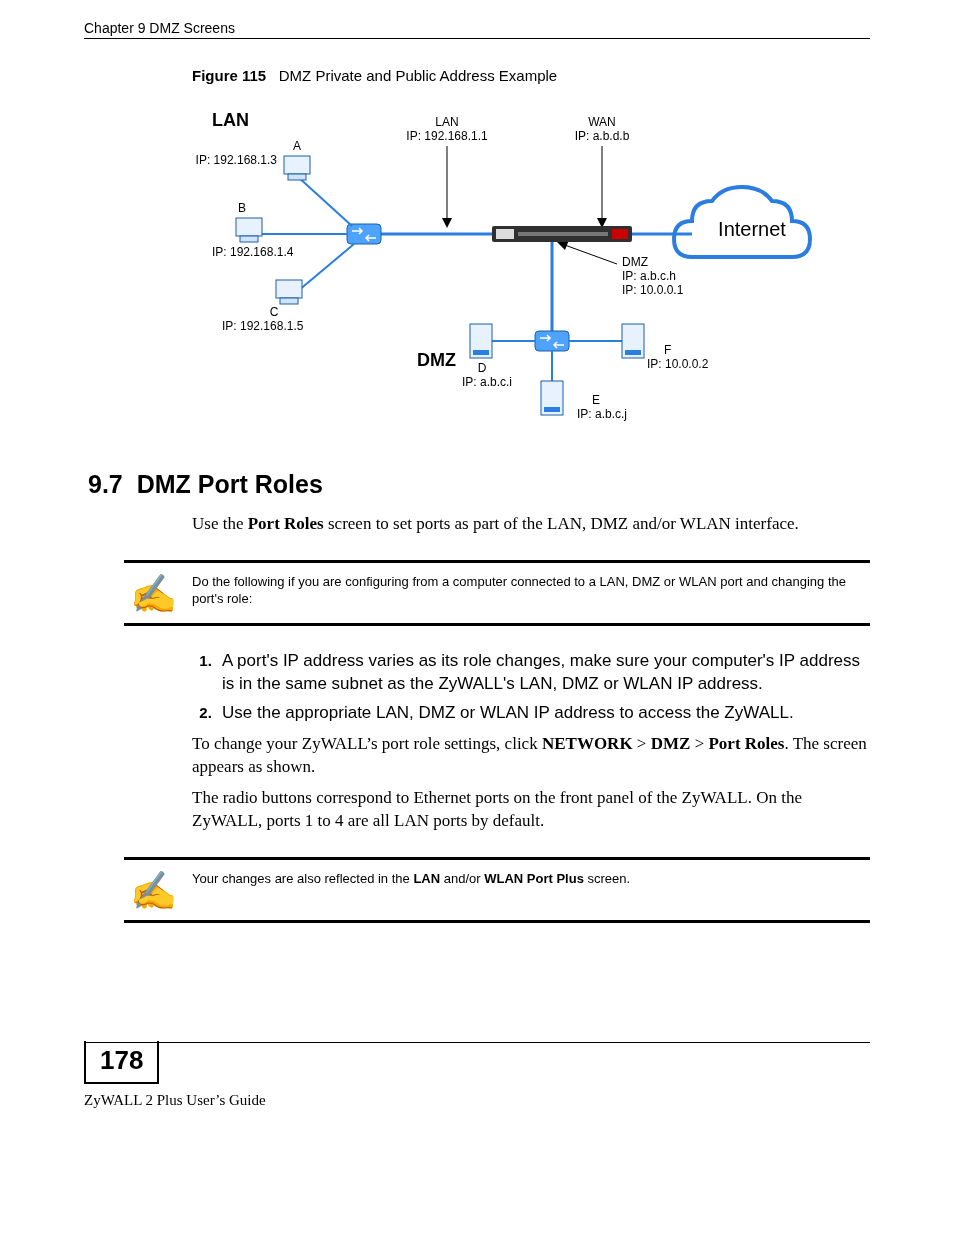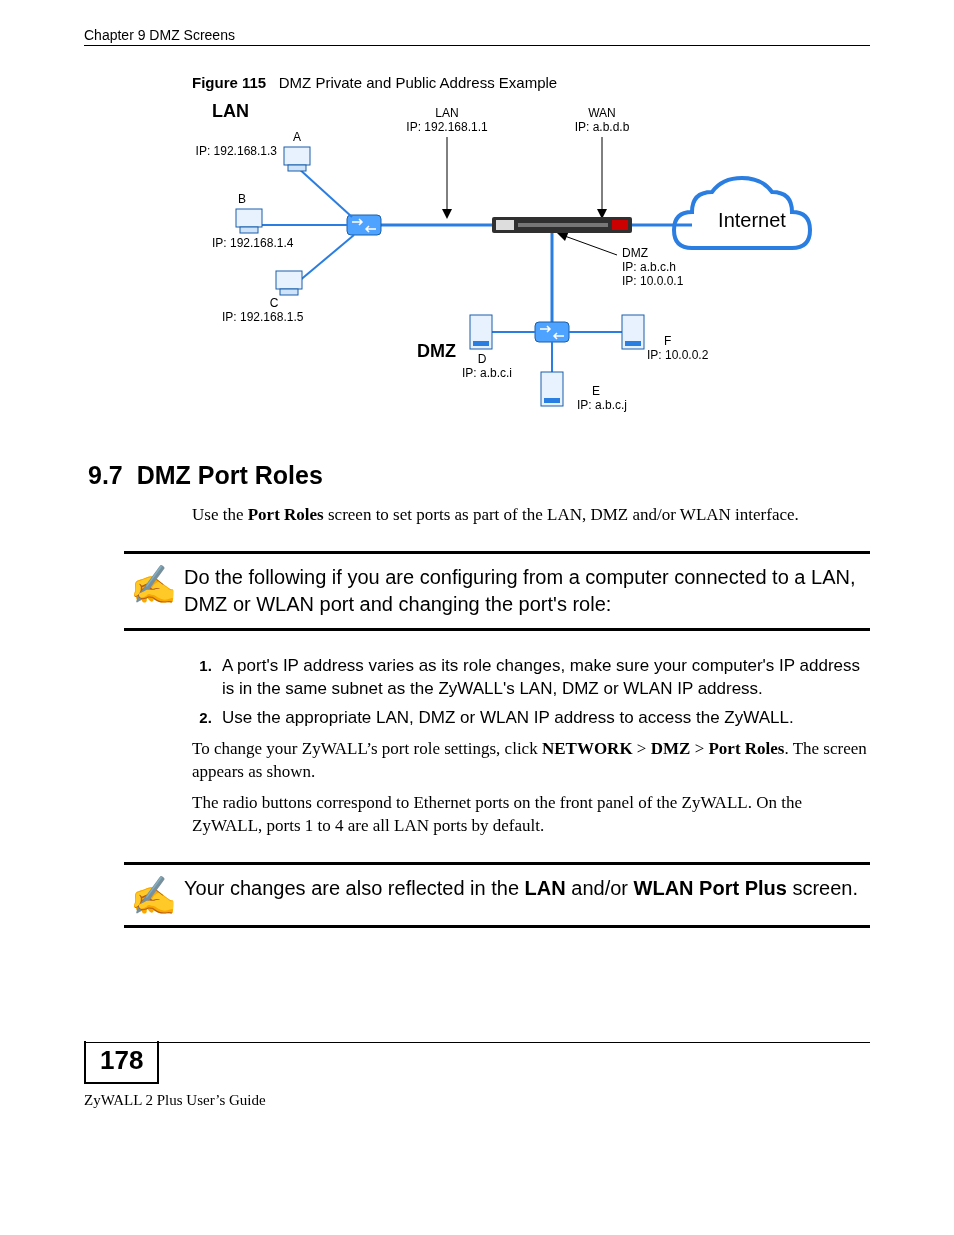--- a/index.html
+++ b/index.html
@@ -7,38 +7,38 @@
     padding: 0;
     background: #fff;
     font-family: "Times New Roman", Times, serif;
     color: #000;
     width: 954px;
   }
   .page {
     width: 954px;
     height: 1153px;
     position: relative;
-    padding: 27px 84px 40px 84px;
+    padding: 20px 84px 40px 84px;
     box-sizing: border-box;
   }
   .chapter-header {
     font-family: Arial, Helvetica, sans-serif;
     font-size: 14px;
     border-bottom: 1.5px solid #000;
     padding-bottom: 2px;
     margin-bottom: 28px;
   }
   .figure-block {
     margin-left: 108px;
     margin-bottom: 30px;
   }
   .figure-caption {
     font-family: Arial, Helvetica, sans-serif;
     font-size: 15px;
-    margin-bottom: 6px;
+    margin-bottom: 22px;
   }
   .figure-caption .num { font-weight: bold; }
   .diagram-svg {
     width: 640px;
     height: 330px;
   }
   .section-heading {
     font-family: Arial, Helvetica, sans-serif;
     font-size: 25px;
     font-weight: bold;
@@ -61,24 +61,25 @@
   .note-icon {
     width: 60px;
     flex: 0 0 60px;
     font-size: 38px;
     text-align: center;
     line-height: 1;
     padding-top: 2px;
   }
   .note-text {
     font-family: Arial, Helvetica, sans-serif;
-    font-size: 20px;
+    font-size: 13px;
     line-height: 1.35;
     padding-right: 10px;
     flex: 1;
+    margin-left: 8px;
   }
   .note-block-wrap {
     margin-left: 40px;
     margin-right: 0;
   }
   ol.num-list {
     margin: 8px 0 8px 108px;
     padding-left: 24px;
     font-family: Liberation Sans, sans-serif;
     font-size: 17px;

